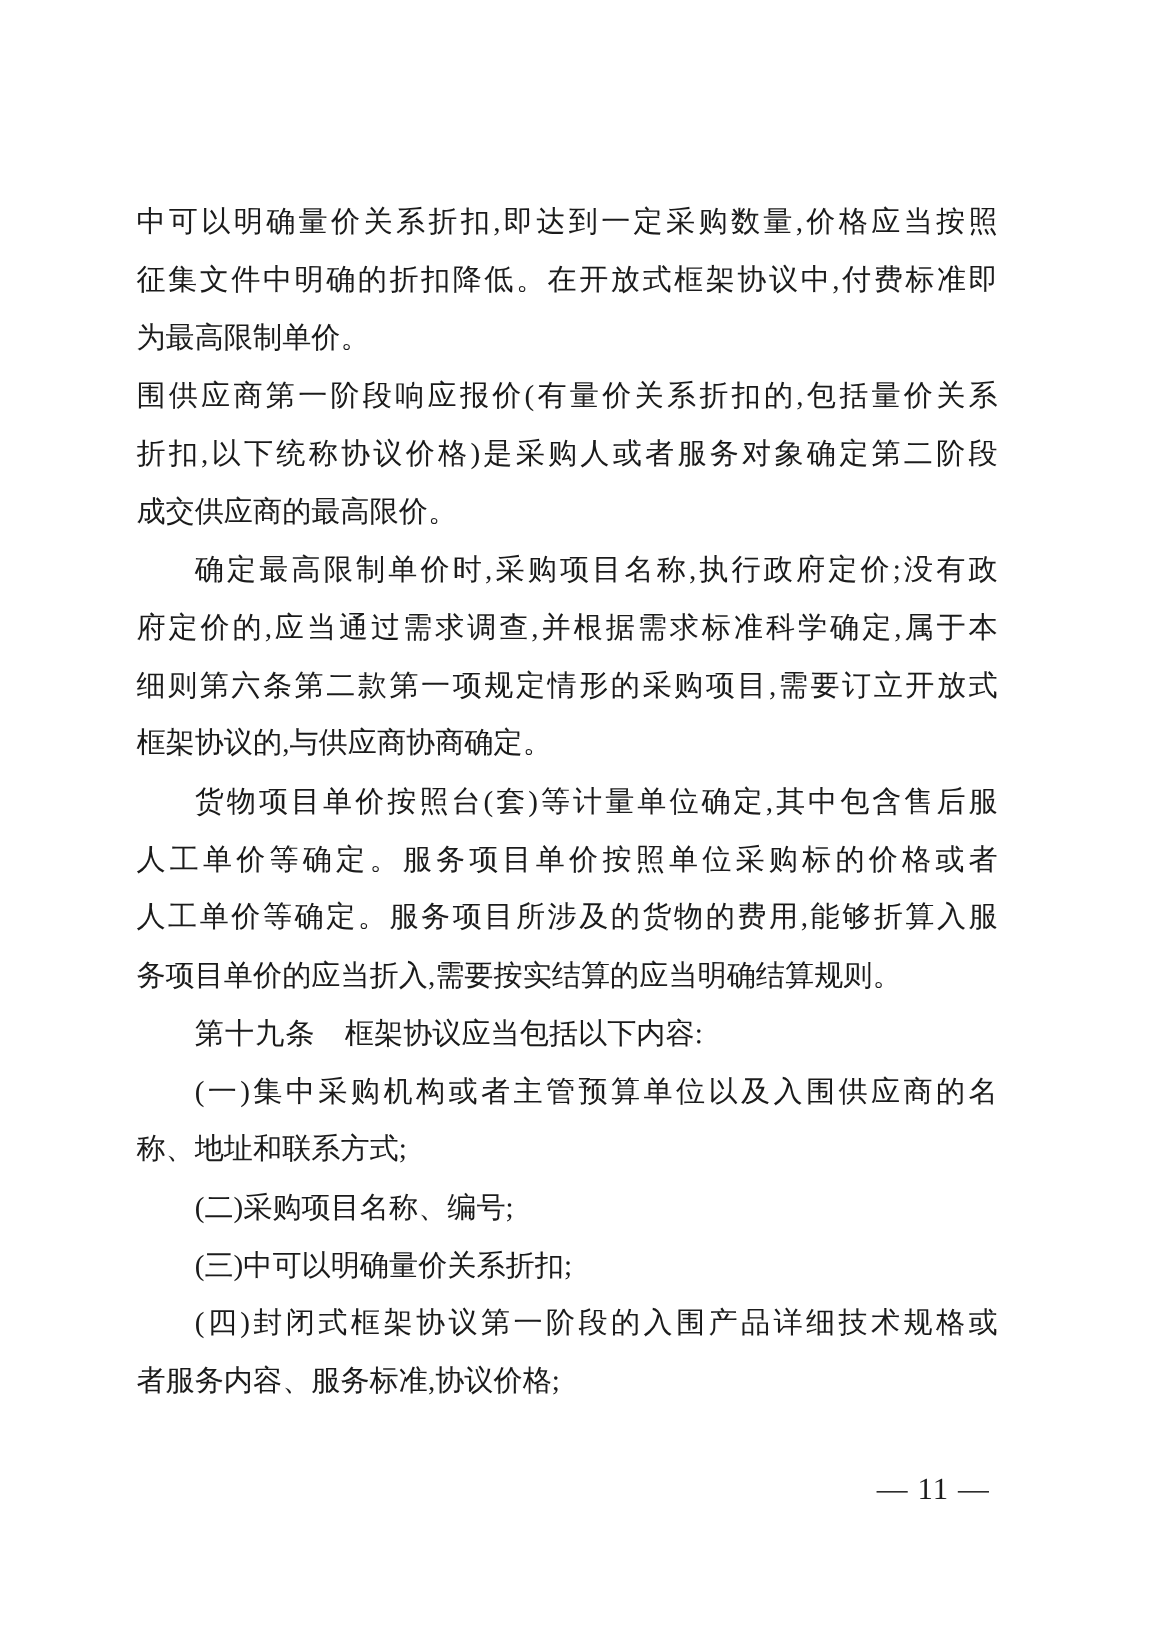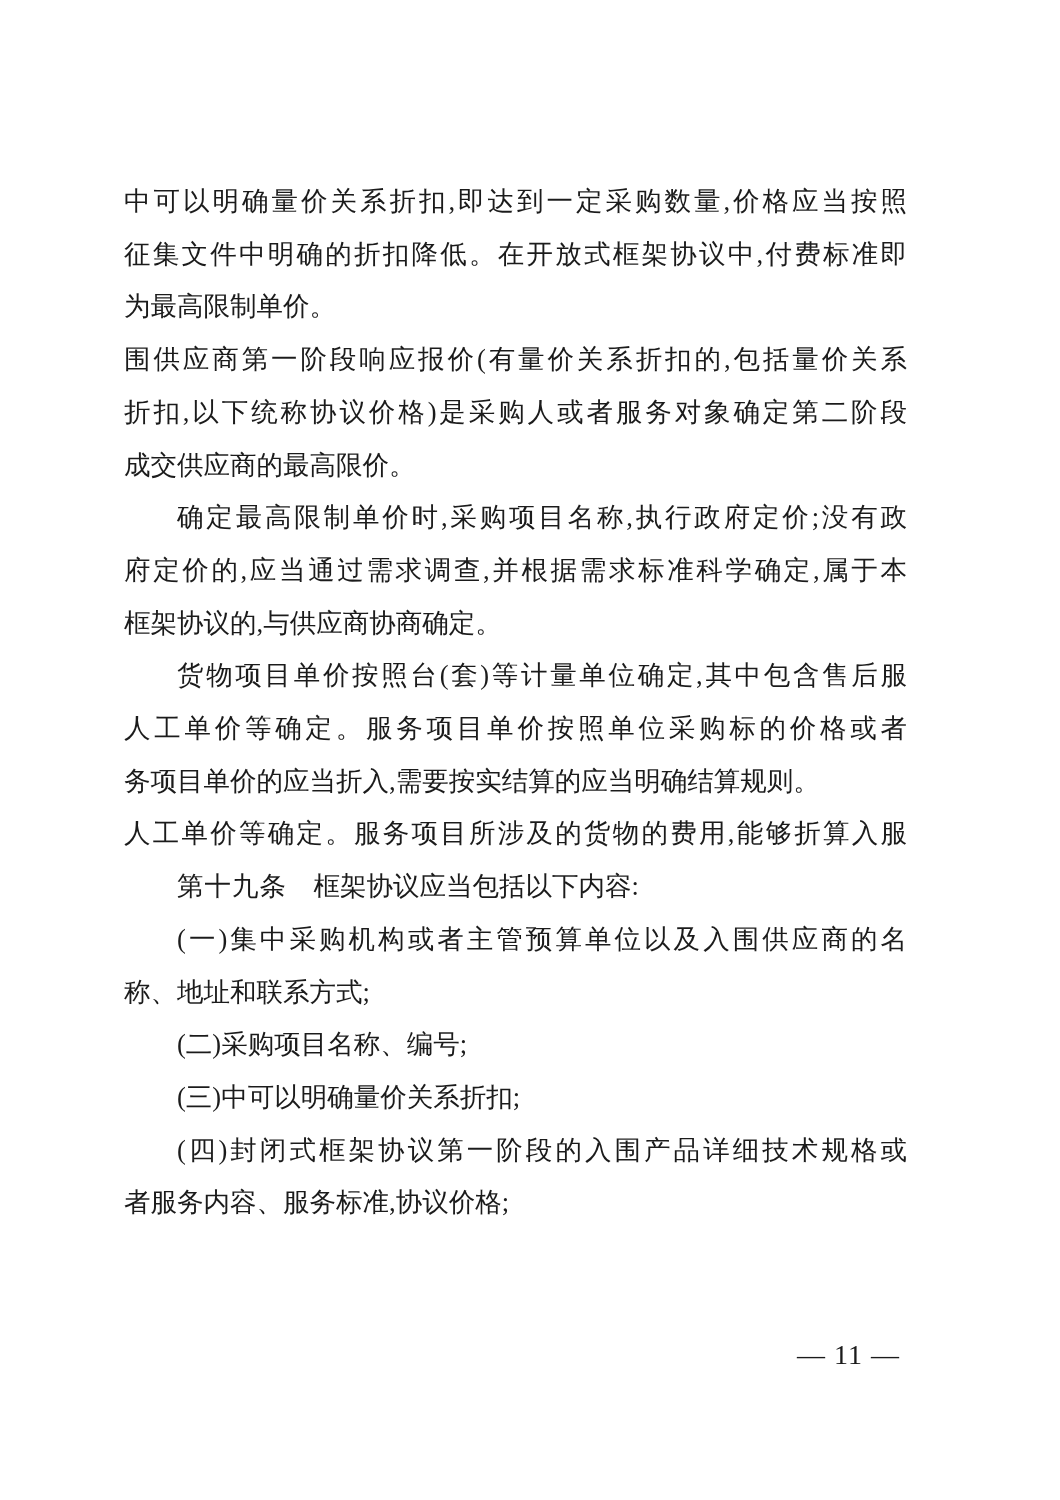--- a/index.html
+++ b/index.html
@@ -75,28 +75,29 @@
 
   <div class="para">
     <div class="line jl">围供应商第一阶段响应报价(有量价关系折扣的,包括量价关系</div>
     <div class="line jl">折扣,以下统称协议价格)是采购人或者服务对象确定第二阶段</div>
     <div class="line ll">成交供应商的最高限价。</div>
   </div>
 
   <div class="para">
     <div class="line jl ind">确定最高限制单价时,采购项目名称,执行政府定价;没有政</div>
     <div class="line jl">府定价的,应当通过需求调查,并根据需求标准科学确定,属于本</div>
+    <div class="line jl">细则第六条第二款第一项规定情形的采购项目,需要订立开放式</div>
     <div class="line ll">框架协议的,与供应商协商确定。</div>
   </div>
 
   <div class="para">
     <div class="line jl ind">货物项目单价按照台(套)等计量单位确定,其中包含售后服</div>
     <div class="line jl">人工单价等确定。服务项目单价按照单位采购标的价格或者</div>
+    <div class="line jl">人工单价等确定。服务项目所涉及的货物的费用,能够折算入服</div>
     <div class="line ll">务项目单价的应当折入,需要按实结算的应当明确结算规则。</div>
-    <div class="line jl">人工单价等确定。服务项目所涉及的货物的费用,能够折算入服</div>
   </div>
 
   <div class="para">
     <div class="line ll ind">
       <span class="article-head">第十九条</span><span>框架协议应当包括以下内容:</span>
     </div>
   </div>
 
   <div class="para">
     <div class="line jl ind">(一)集中采购机构或者主管预算单位以及入围供应商的名</div>

